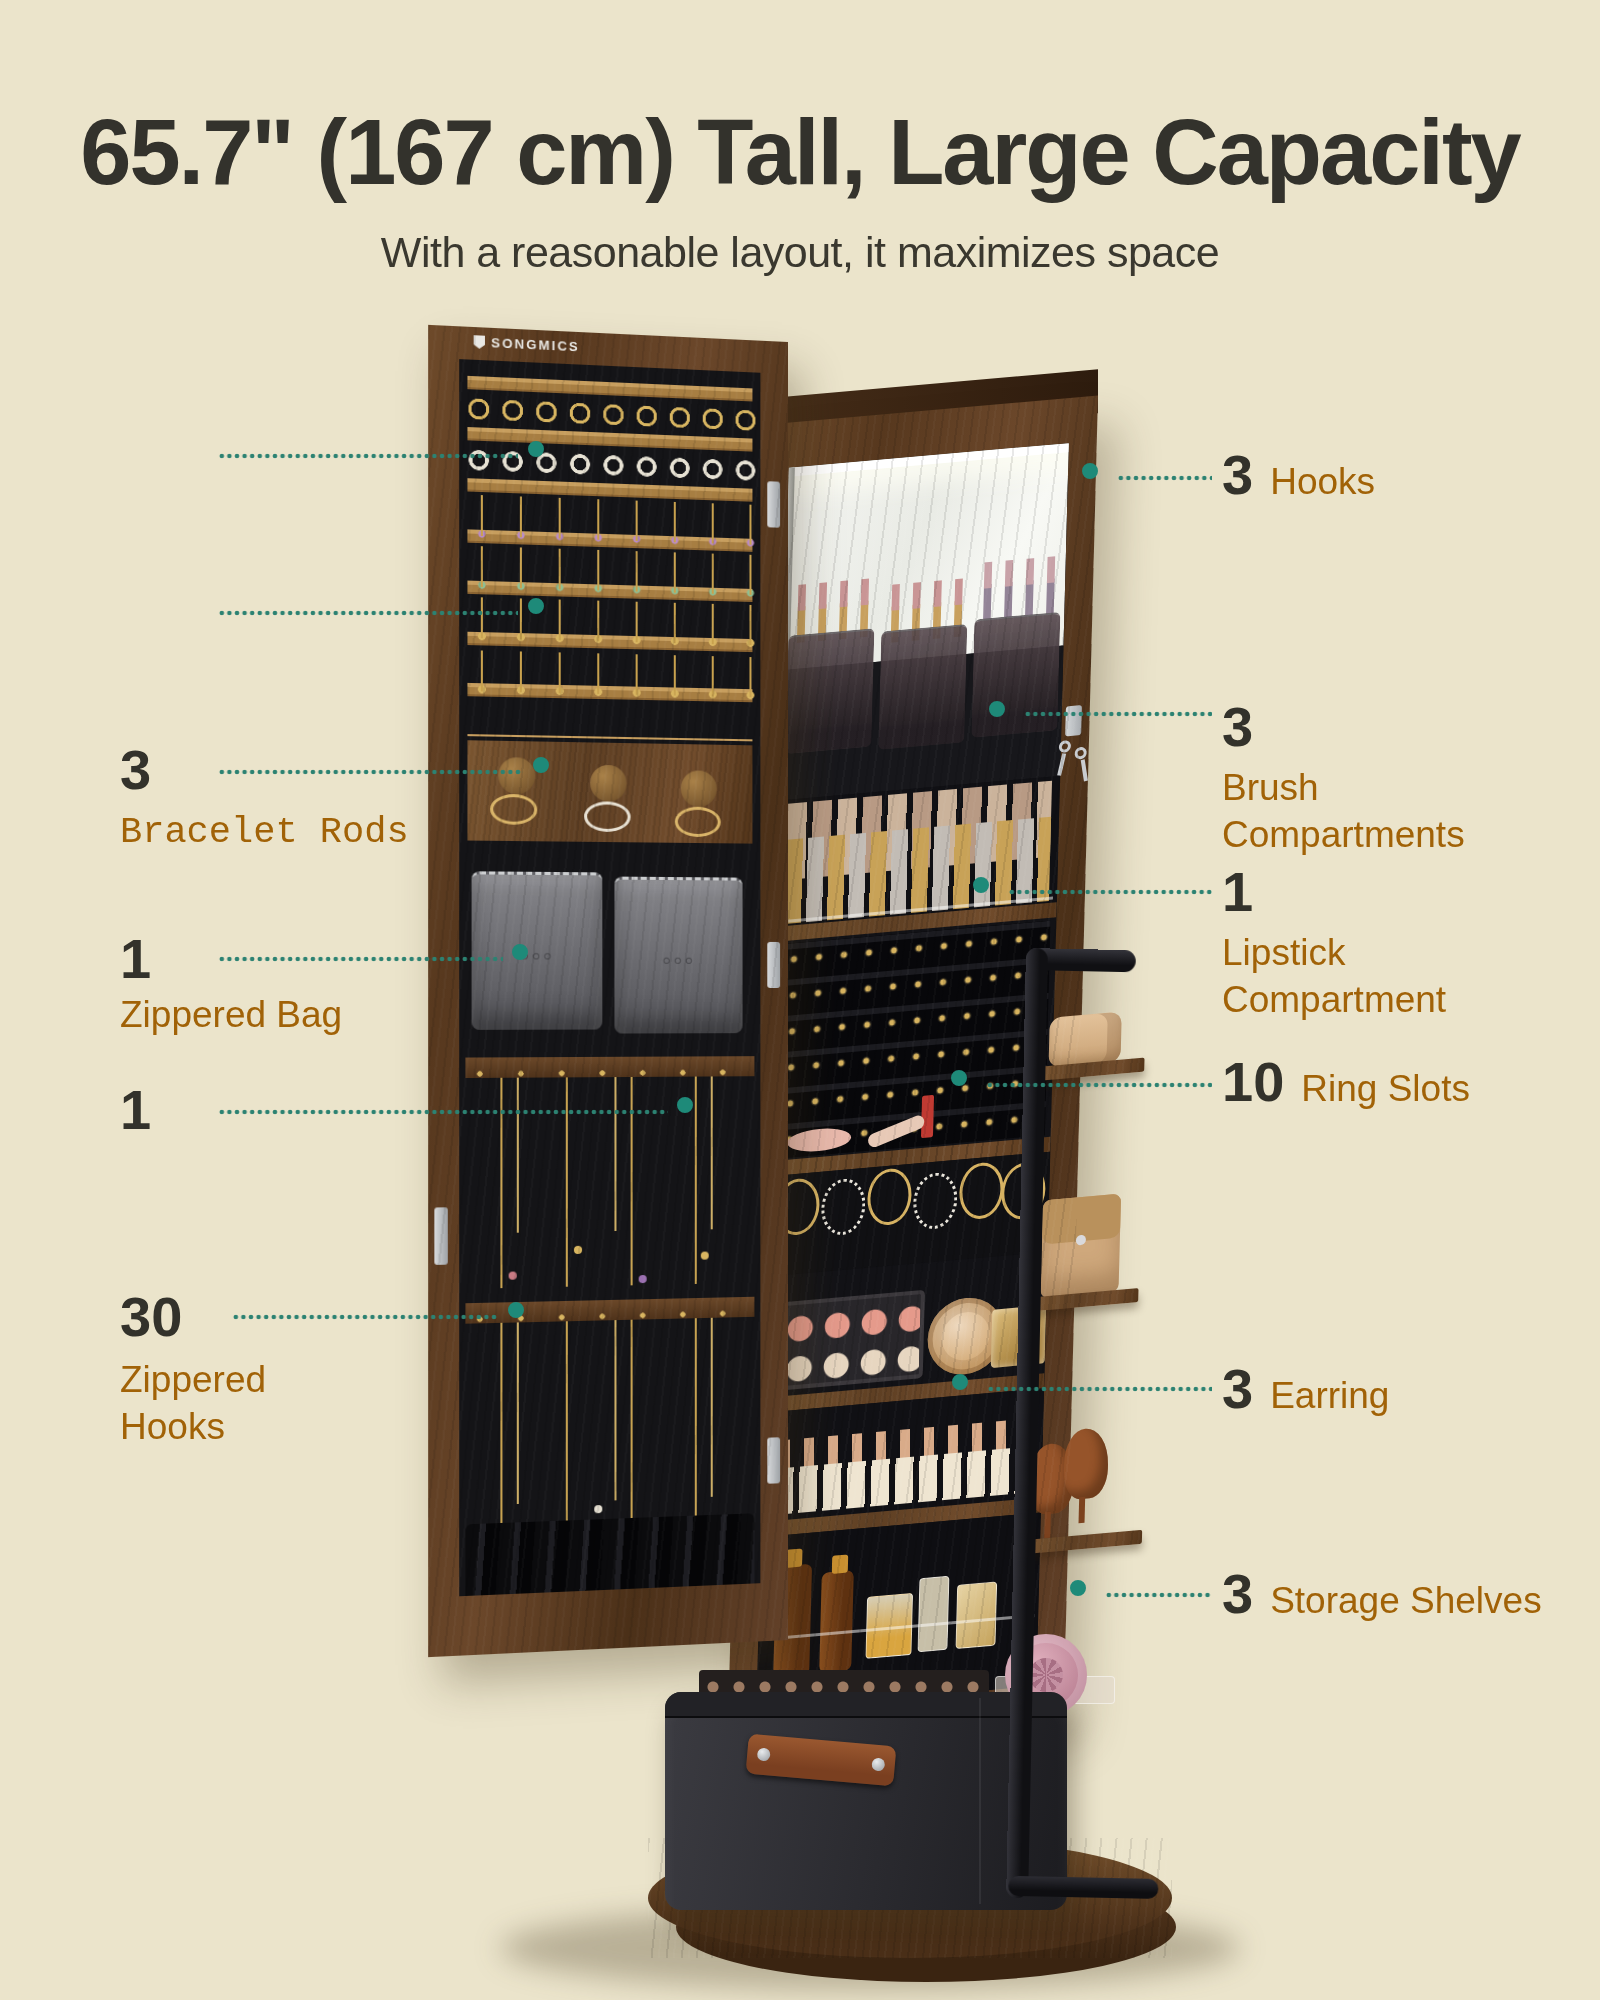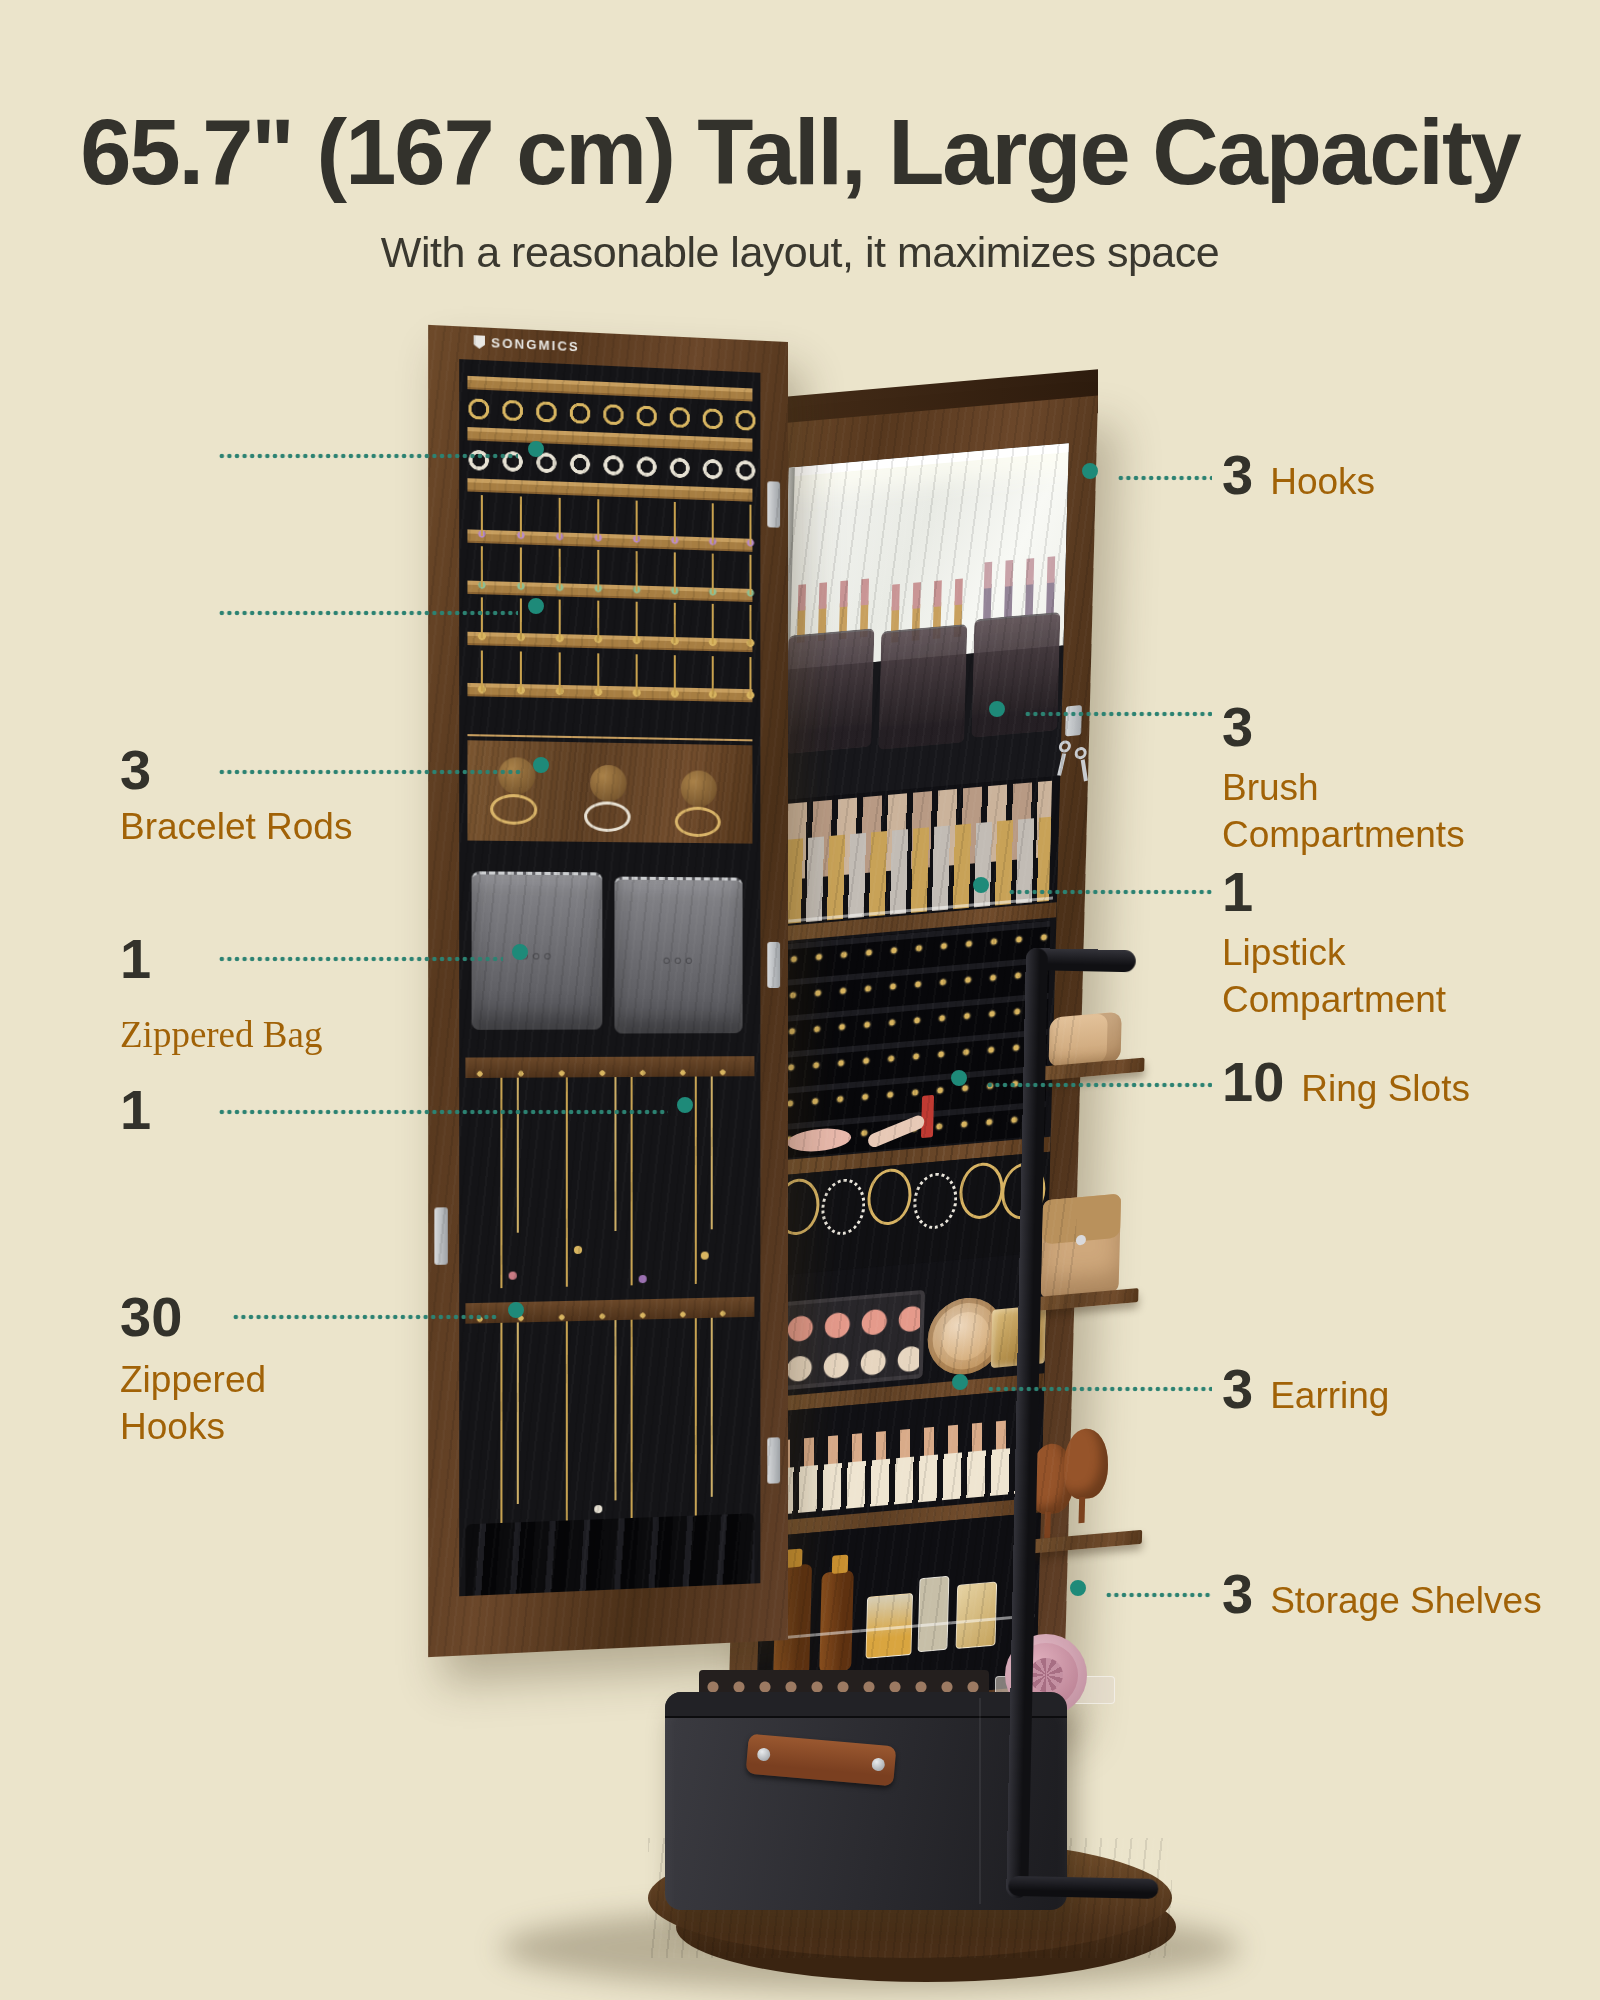--- a/index.html
+++ b/index.html
@@ -339,28 +339,28 @@
   <div class="co" style="left:120px;top:430px;width:300px;">
   </div>
   <div class="dots" style="left:218px;top:451px;width:300px;"></div>
   <div class="ep" style="left:528px;top:441px;"></div>
 
   <div class="dots" style="left:218px;top:608px;width:300px;"></div>
   <div class="ep" style="left:528px;top:598px;"></div>
 
   <div class="co" style="left:120px;top:741px;width:300px;">
     <div class="co-num">3</div>
-    <div class="co-lbl" style="margin-top:3px;">Bracelet Rods</div>
+    <div class="co-lbl" style="margin-top:9px;font-family:Liberation Mono, monospace;">Bracelet Rods</div>
   </div>
   <div class="dots" style="left:218px;top:767px;width:305px;"></div>
   <div class="ep" style="left:533px;top:757px;"></div>
 
   <div class="co" style="left:120px;top:930px;width:300px;">
     <div class="co-num">1</div>
-    <div class="co-lbl" style="margin-top:22px;font-family:Liberation Serif, serif;">Zippered Bag</div>
+    <div class="co-lbl" style="margin-top:2px;">Zippered Bag</div>
   </div>
   <div class="dots" style="left:218px;top:954px;width:285px;"></div>
   <div class="ep" style="left:512px;top:944px;"></div>
 
   <div class="co" style="left:120px;top:1081px;width:300px;">
     <div class="co-num">1</div>
   </div>
   <div class="dots" style="left:218px;top:1107px;width:450px;"></div>
   <div class="ep" style="left:677px;top:1097px;"></div>
 

